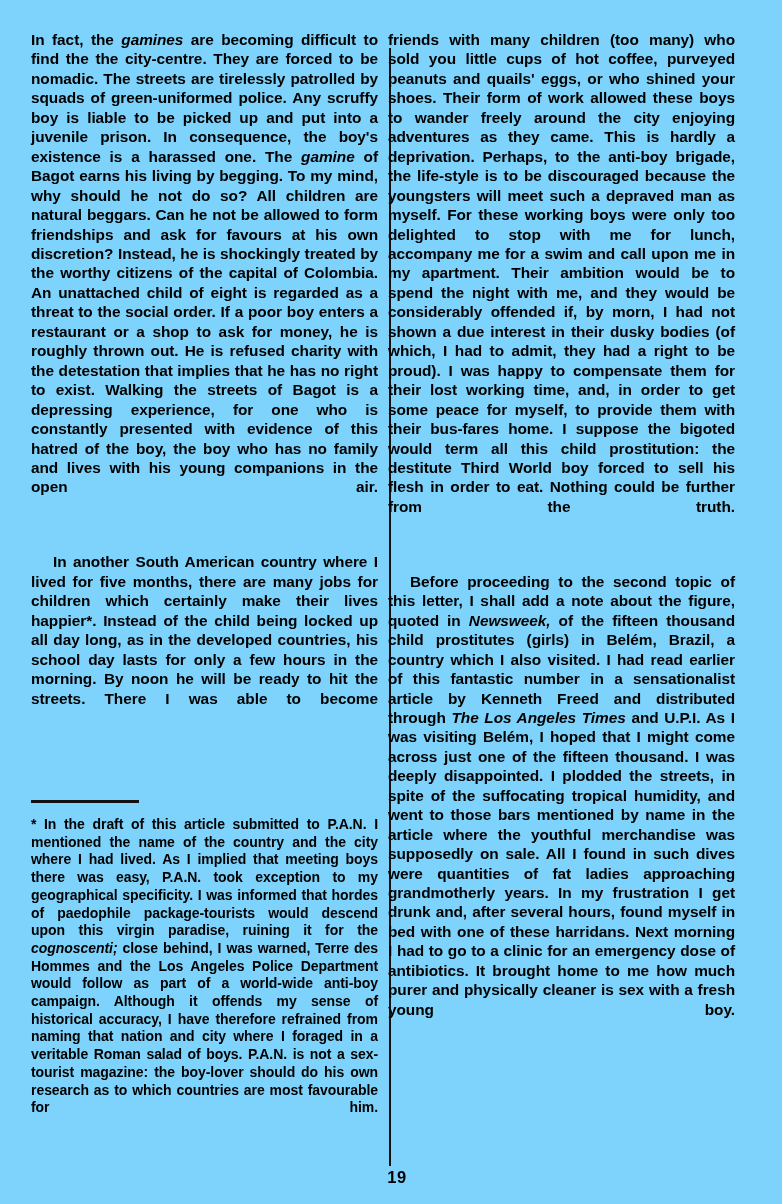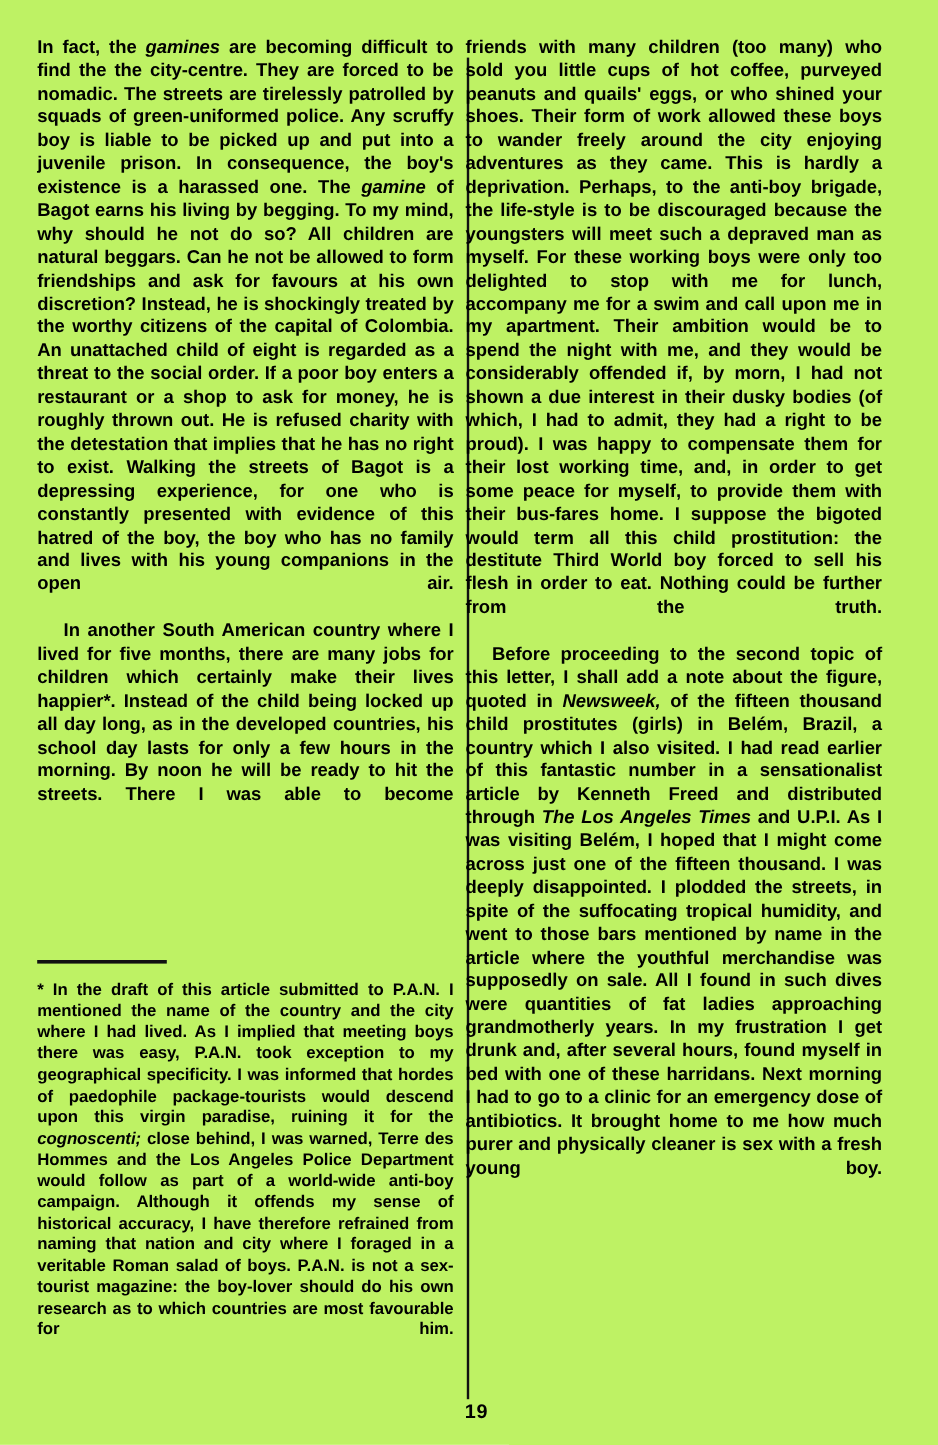--- a/index.html
+++ b/index.html
@@ -13,21 +13,21 @@
     position: relative;
     overflow: hidden;
     font-family: "Liberation Sans", sans-serif;
     color: #000000;
     -webkit-font-smoothing: none;
   }
 
   #page {
     position: absolute;
     inset: 0;
-    background: #bef264;
+    background: #7dd3fc;
   }
 
   
   .col {
     position: absolute;
     top: 30px;
     width: 347px;
     text-align: justify;
     text-justify: inter-word;
     font-size: 15.4px;
@@ -37,20 +37,21 @@
     word-spacing: 0.2px;
   }
   .col-left  { left: 31px;  }
   .col-right { left: 388px; }
 
   .col p {
     margin: 0;
   }
   .col p.indent {
     text-indent: 22px;
+    margin-top: 36px;
   }
   
   .col p::after {
     content: "";
     display: inline-block;
     width: 100%;
   }
 
   em {
     font-style: italic;

